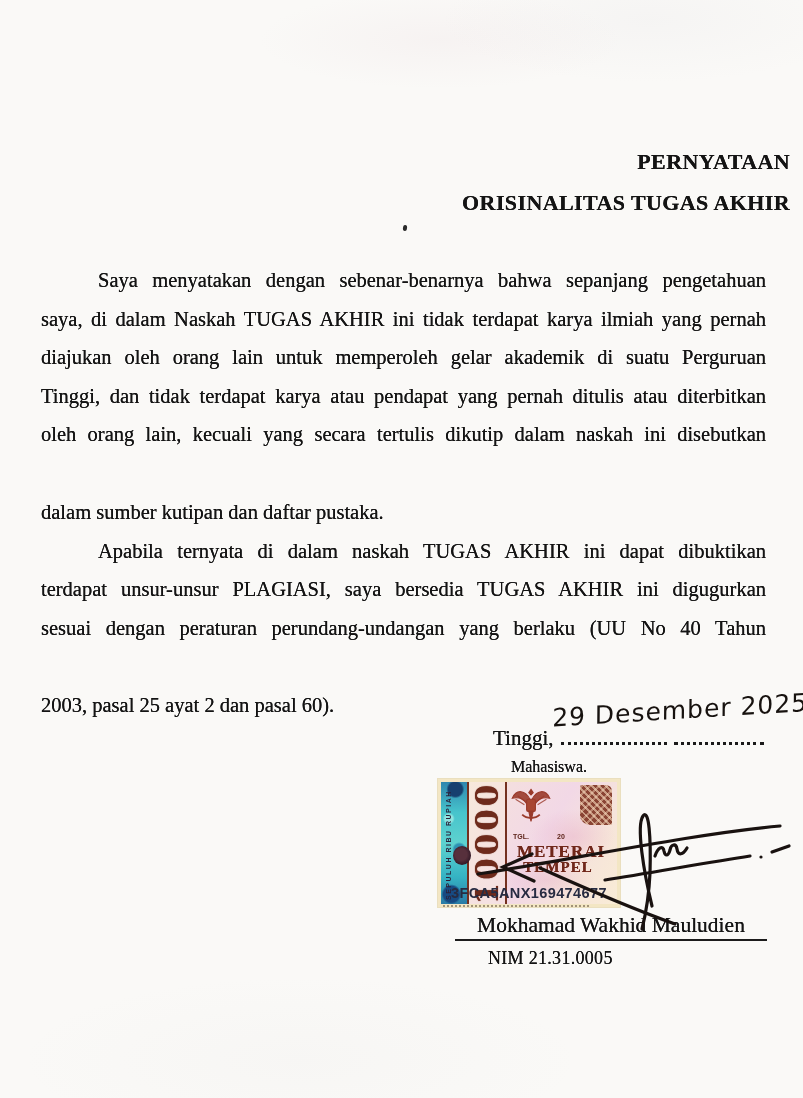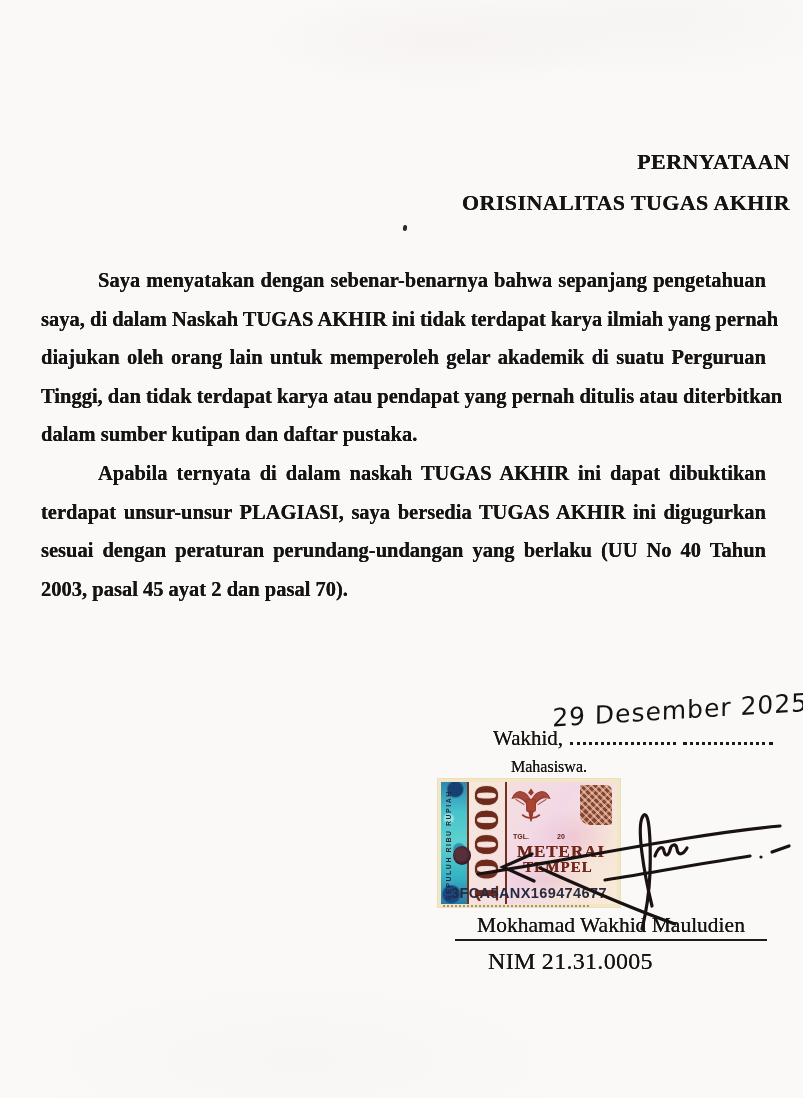--- a/index.html
+++ b/index.html
@@ -24,24 +24,23 @@
   }
   .stray{position:absolute;left:403px;top:225px;width:4px;height:6px;background:#2b2b2b;border-radius:2px;transform:rotate(8deg);}
   .bodytext{
     position:absolute;left:41px;top:261px;width:725px;
     font-size:20.5px;
   }
   .ln{
     height:38.6px;line-height:38.6px;white-space:nowrap;
     text-align:justify;text-align-last:justify;
     text-shadow:0 0 .6px currentColor;
-    font-weight:bold;
   }
   .ln.indent{padding-left:57px;}
-  .ln.last{text-align-last:left;white-space:normal;}
+  .ln.last{text-align-last:left;white-space:normal;margin-top:39px;}
   .place-line{
     position:absolute;left:493px;top:721px;font-size:21px;text-shadow:0 0 .5px currentColor;
   }
   .dots{display:inline-block;border-bottom:3px dotted #1a1a1a;height:1em;vertical-align:baseline;}
   .dots1{width:106px;margin-left:7px;}
   .dots2{width:90px;margin-left:7px;}
   .hand-date{
     position:absolute;left:552px;top:696px;width:245px;
     font-family:"DejaVu Sans", sans-serif;
     font-size:25px;color:#17120f;
@@ -120,48 +119,49 @@
     position:absolute;left:443px;top:905px;width:146px;height:7px;
     border-top:2px dotted #8e7f66;opacity:.8;
   }
   
   .signature{position:absolute;left:450px;top:788px;z-index:6;}
   .name{
     position:absolute;left:455px;top:913px;width:312px;text-align:center;
     font-size:21.5px;border-bottom:2.5px solid #1c1c1c;padding-bottom:1px;
     text-shadow:0 0 .6px currentColor;z-index:5;
   }
-  .nim{position:absolute;left:488px;top:948px;font-size:24px;letter-spacing:.3px;text-shadow:0 0 .6px currentColor;}
+  .nim{position:absolute;left:488px;top:948px;font-size:18px;letter-spacing:.3px;text-shadow:0 0 .6px currentColor;}
 </style>
 </head>
 <body>
 
 <div class="page">
 
   <div class="title">
     <div>PERNYATAAN</div>
     <div>ORISINALITAS TUGAS AKHIR</div>
   </div>
 
   <div class="stray"></div>
 
   <div class="bodytext">
     <div class="ln indent">Saya menyatakan  dengan sebenar-benarnya bahwa sepanjang pengetahuan</div>
     <div class="ln">saya, di dalam Naskah TUGAS AKHIR ini tidak terdapat karya ilmiah yang pernah</div>
     <div class="ln">diajukan oleh orang lain untuk memperoleh gelar akademik di suatu Perguruan</div>
     <div class="ln">Tinggi, dan tidak terdapat karya atau pendapat yang pernah ditulis atau diterbitkan</div>
+    <div class="ln">oleh orang lain, kecuali yang secara tertulis dikutip dalam naskah ini disebutkan</div>
     <div class="ln last">dalam sumber kutipan dan daftar pustaka.</div>
     <div class="ln indent">Apabila ternyata di dalam naskah TUGAS AKHIR ini dapat dibuktikan</div>
     <div class="ln">terdapat unsur-unsur PLAGIASI, saya bersedia TUGAS AKHIR ini digugurkan</div>
     <div class="ln">sesuai dengan peraturan perundang-undangan yang berlaku (UU No 40 Tahun</div>
-    <div class="ln last">2003, pasal 45 ayat 2 dan pasal 70).</div>
+    <div class="ln last">2003, pasal 25 ayat 2 dan pasal 60).</div>
   </div>
 
   <div class="place-line">
-    <span>Wakhid,</span><span class="dots dots1"></span><span class="dots dots2"></span>
+    <span>Tinggi,</span><span class="dots dots1"></span><span class="dots dots2"></span>
   </div>
   <div class="hand-date">29 Desember 2025</div>
 
   <div class="role">Mahasiswa.</div>
 
   <div class="stamp">
     <div class="strip">
       <div class="strip-text">SEPULUH RIBU RUPIAH</div>
     </div>
     <div class="val-col">

